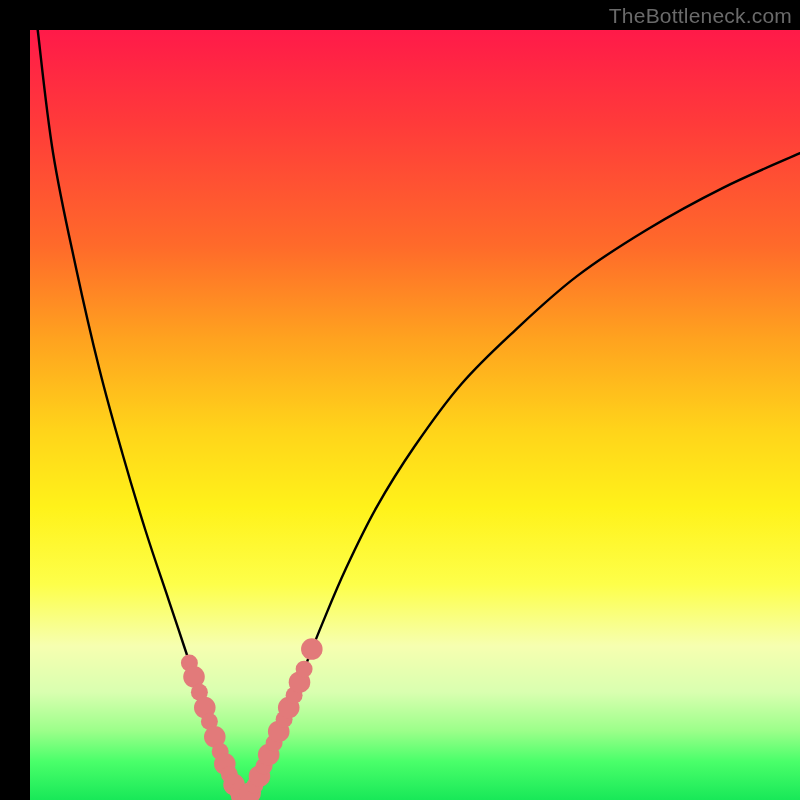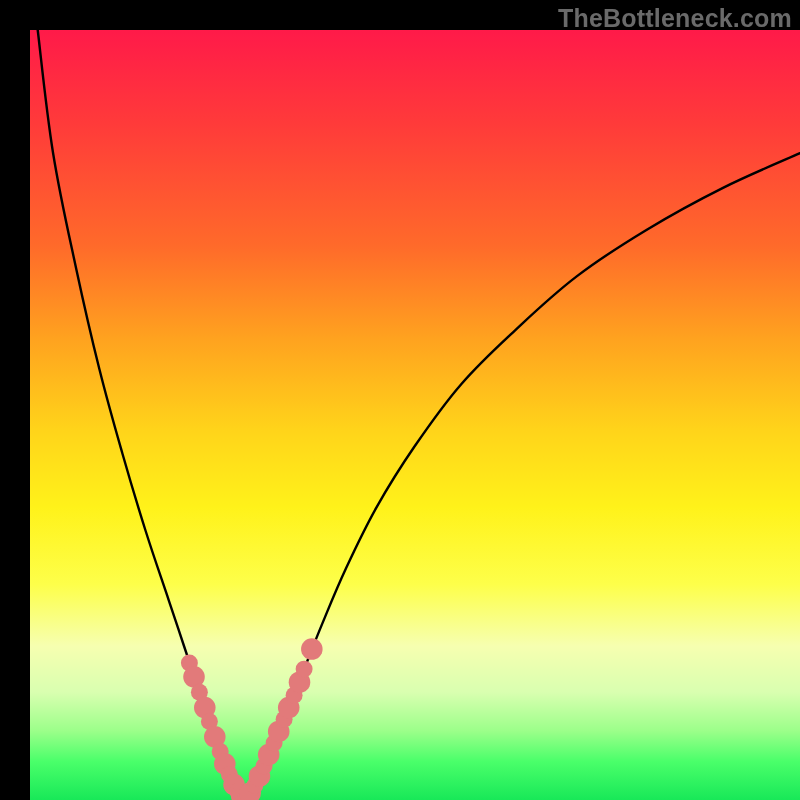--- a/index.html
+++ b/index.html
@@ -45,22 +45,22 @@
     top: 0;
     width: 770px;
     height: 770px;
     overflow: visible;
   }
   .watermark {
     position: absolute;
     top: 4px;
     right: 8px;
     color: #6a6a6a;
-    font-size: 25px;
-    font-weight: 700;
+    font-size: 21px;
+    font-weight: 400;
     letter-spacing: 0.2px;
     user-select: none;
   }
 </style>
 </head>
 <body>
 
 <div class="stage">
   <div class="watermark">TheBottleneck.com</div>
 

